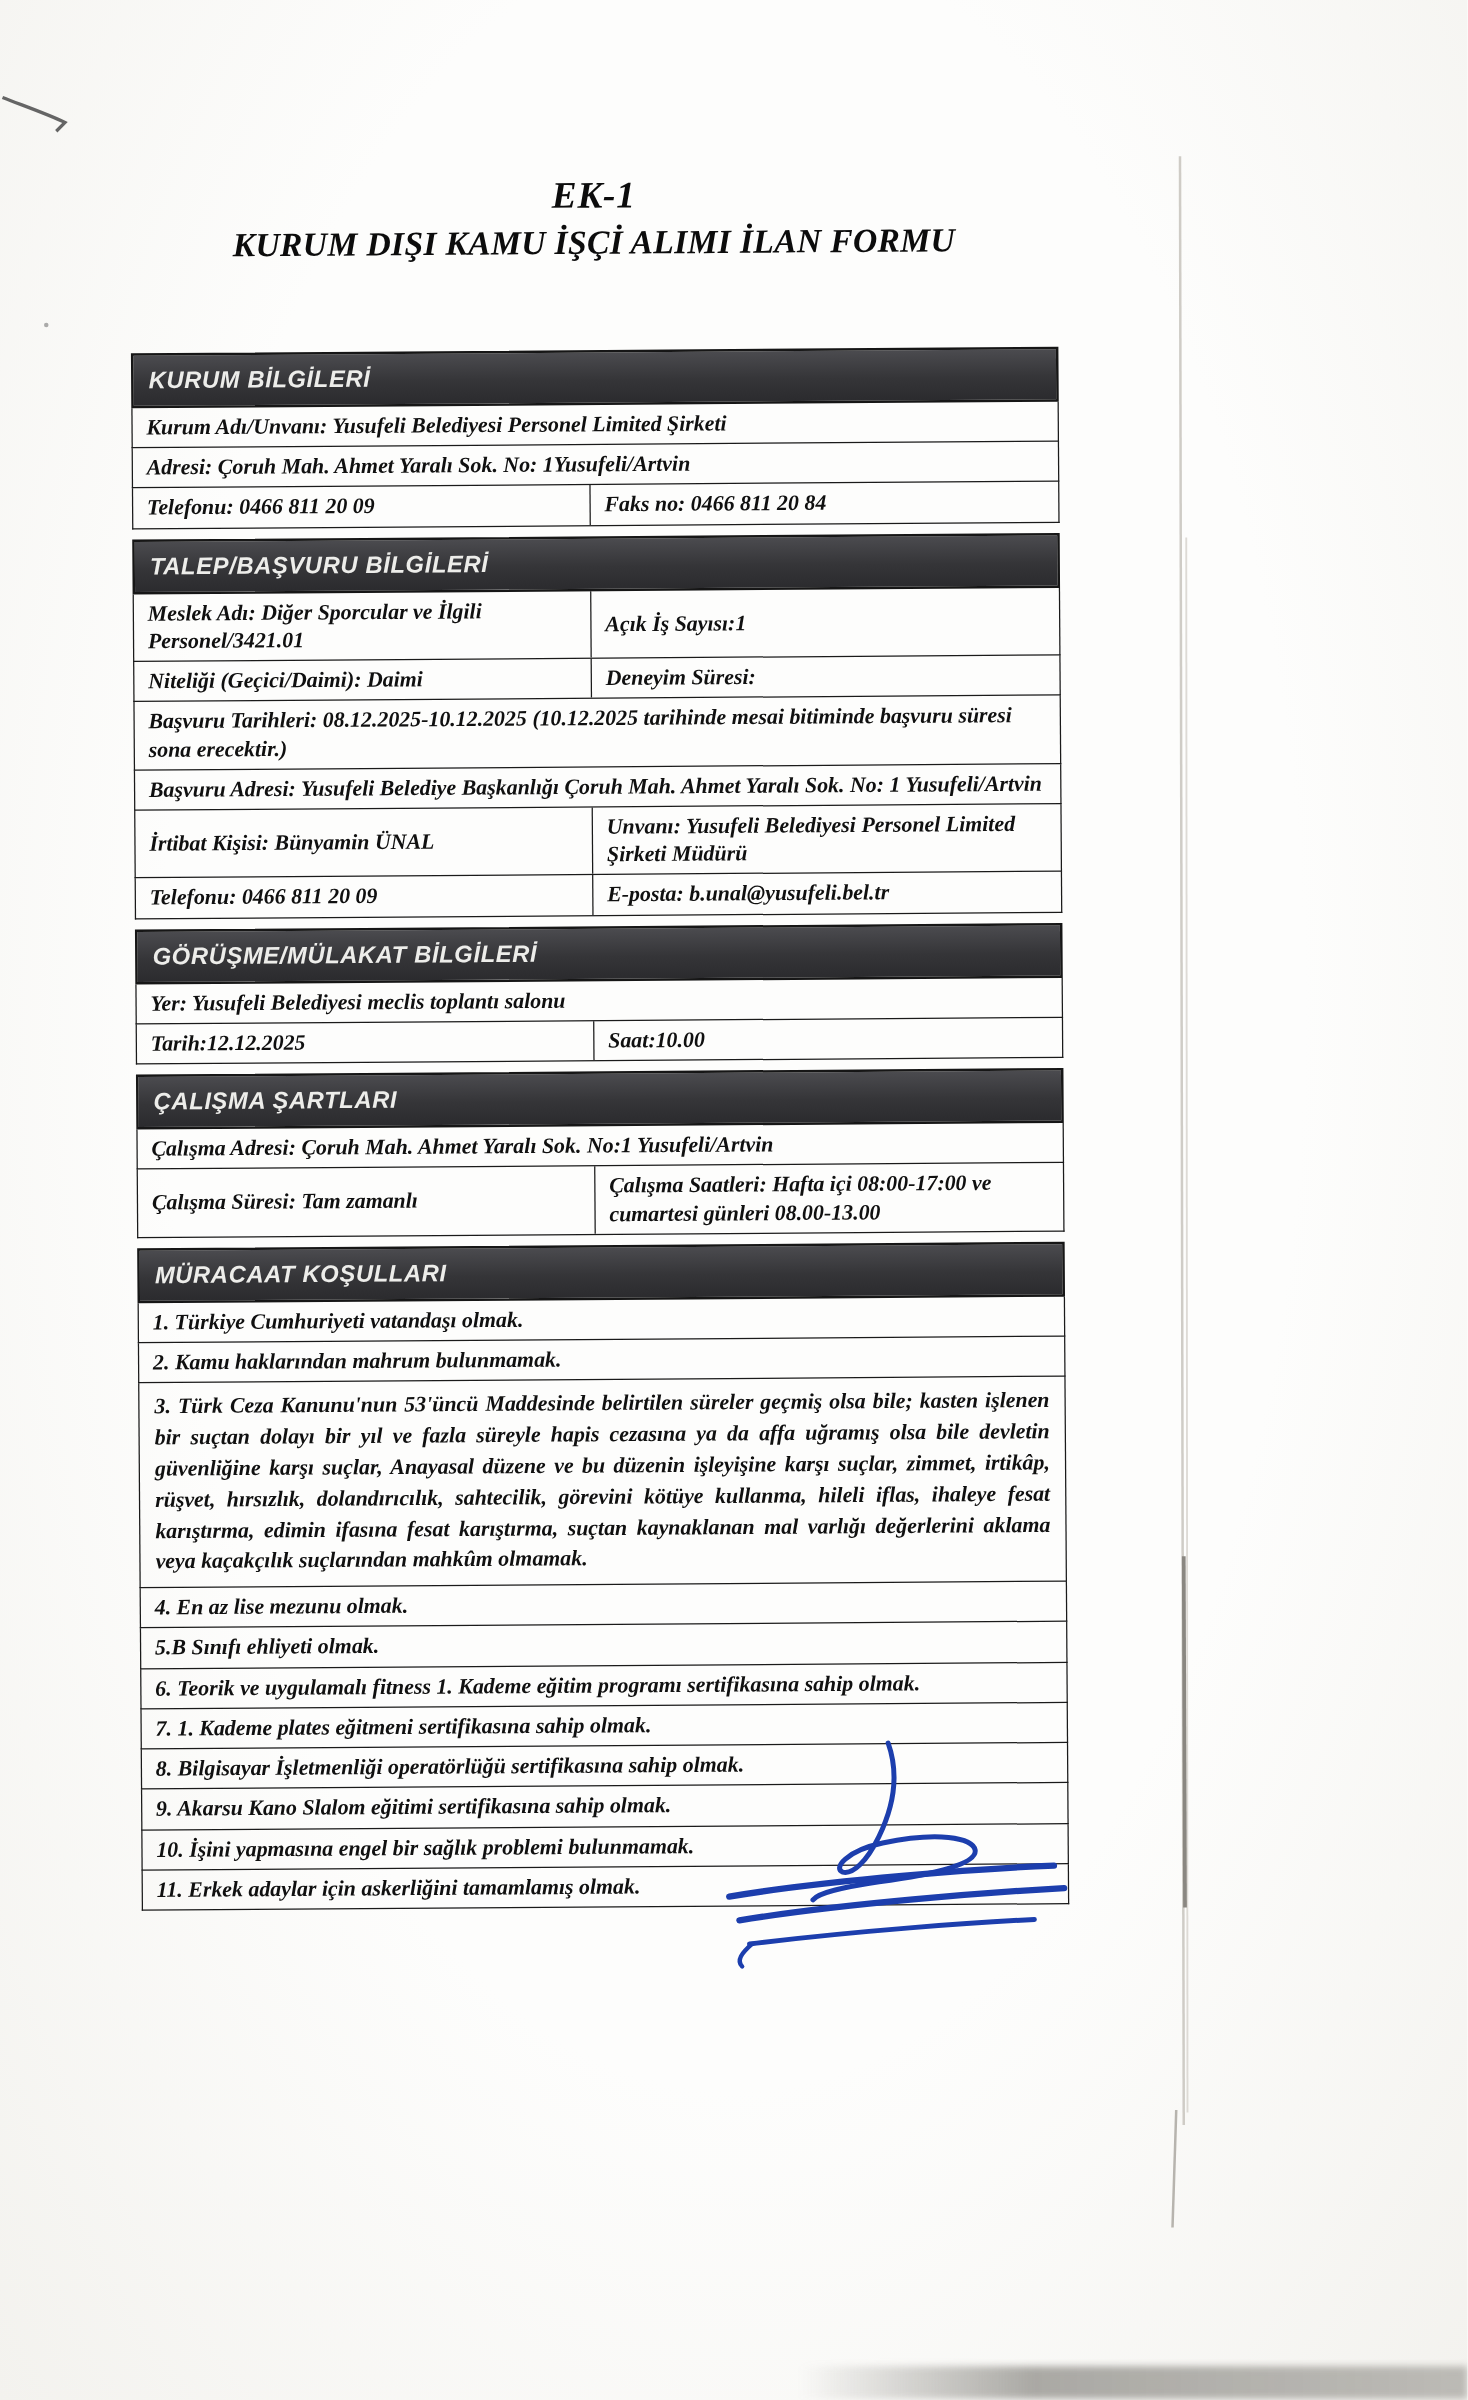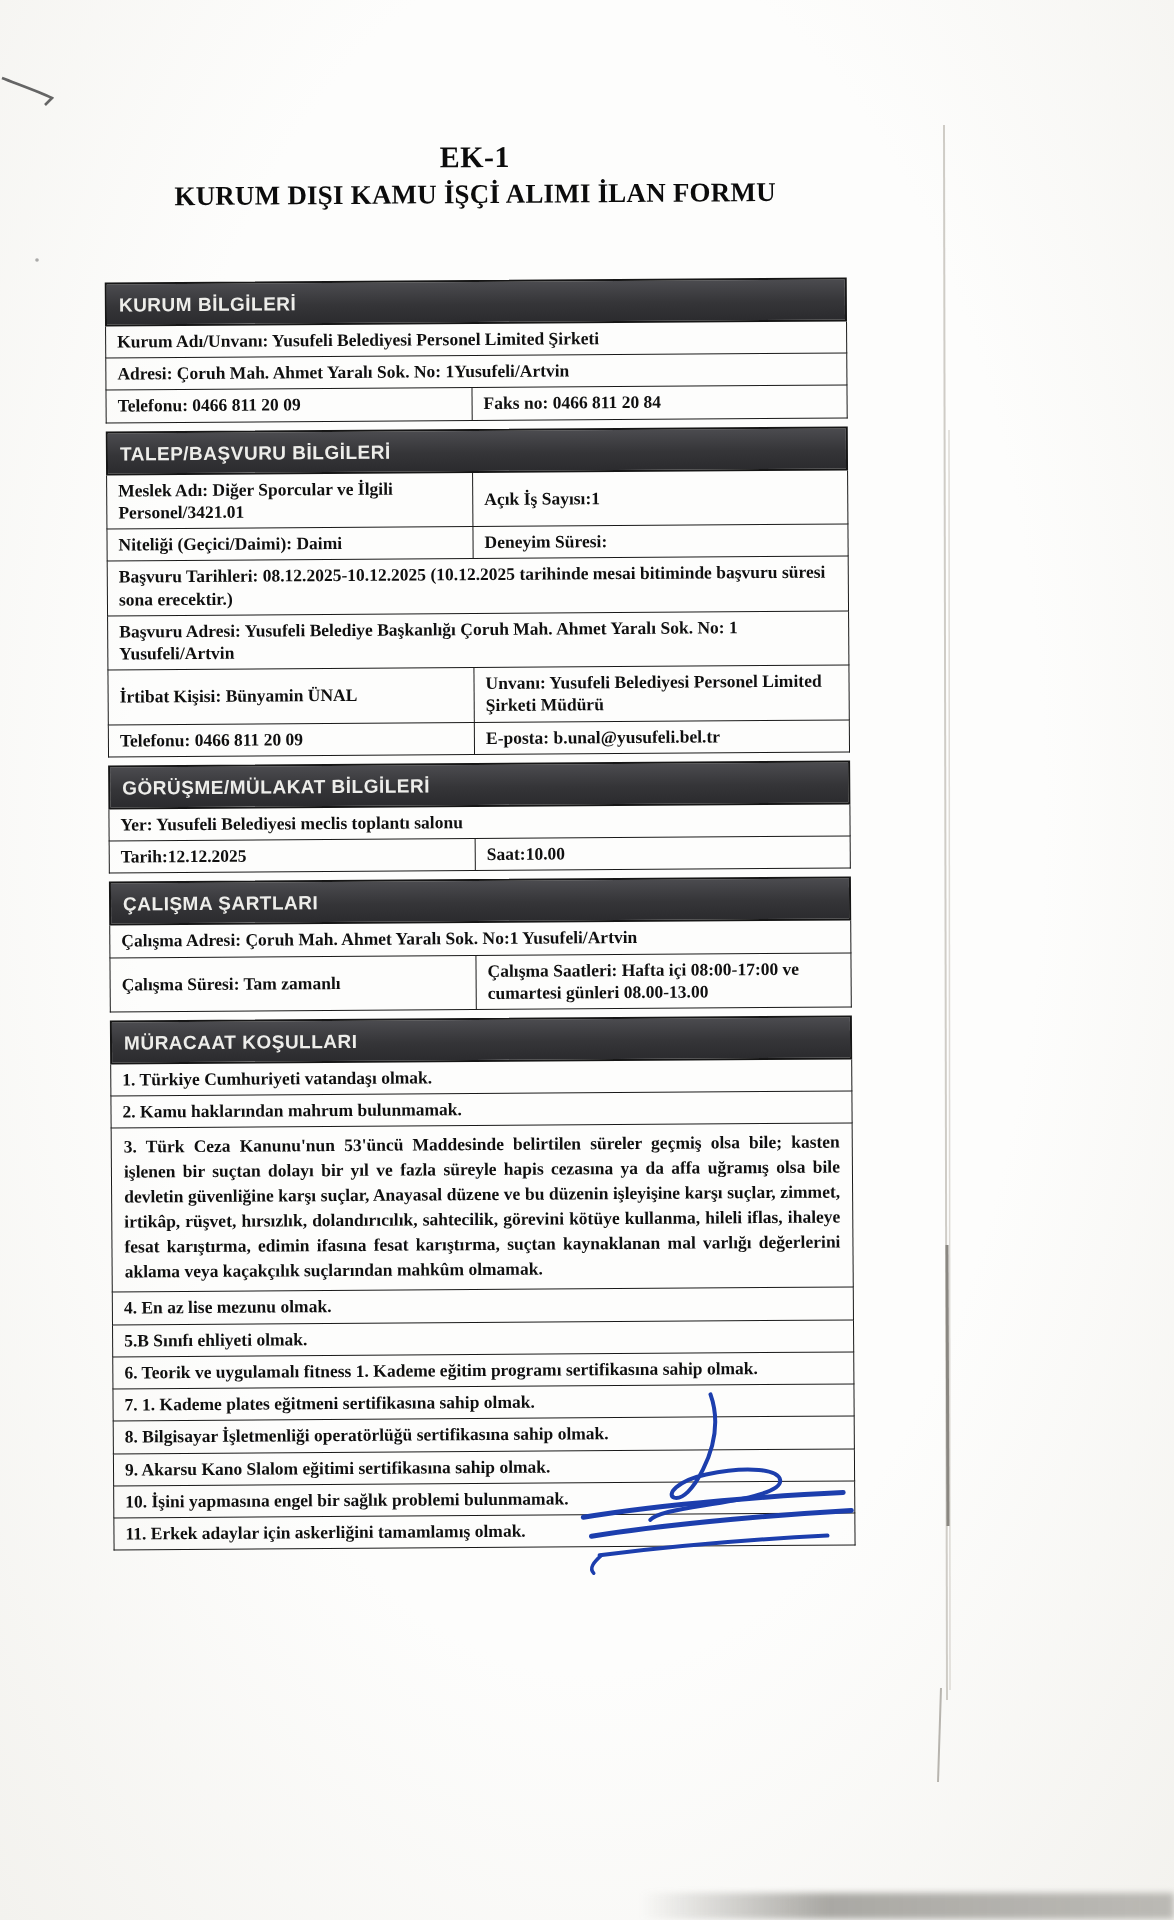--- a/index.html
+++ b/index.html
@@ -1,21 +1,21 @@
 <!DOCTYPE html>
 <html><head>
 <meta charset="utf-8">
 <style>
   html, body { margin:0; padding:0; }
   body {
     width:1174px; height:1920px; overflow:hidden; position:relative;
     background: radial-gradient(ellipse at 50% 42%, #fdfdfc 55%, #f3f2ee 100%);
     font-family:"Liberation Serif", serif;
   }
-  .page { position:absolute; inset:0; }
+  .page { position:absolute; inset:0;font-style:italic; }
   .paper {
     position:absolute; left:0; top:0; width:1174px; height:1920px;
     transform: rotate(-0.4deg); transform-origin: 480px 320px;
   }
   .titles { position:absolute; left:105px; top:140px; width:742px; text-align:center; color:#0c0c0c; }
   .t1 { font-size:30px; font-weight:700; letter-spacing:.5px; }
   .t2 { font-size:27px; font-weight:700; margin-top:5px; letter-spacing:.2px; }
 
   .form {
     position:absolute; left:105px; top:280px; width:742px;

